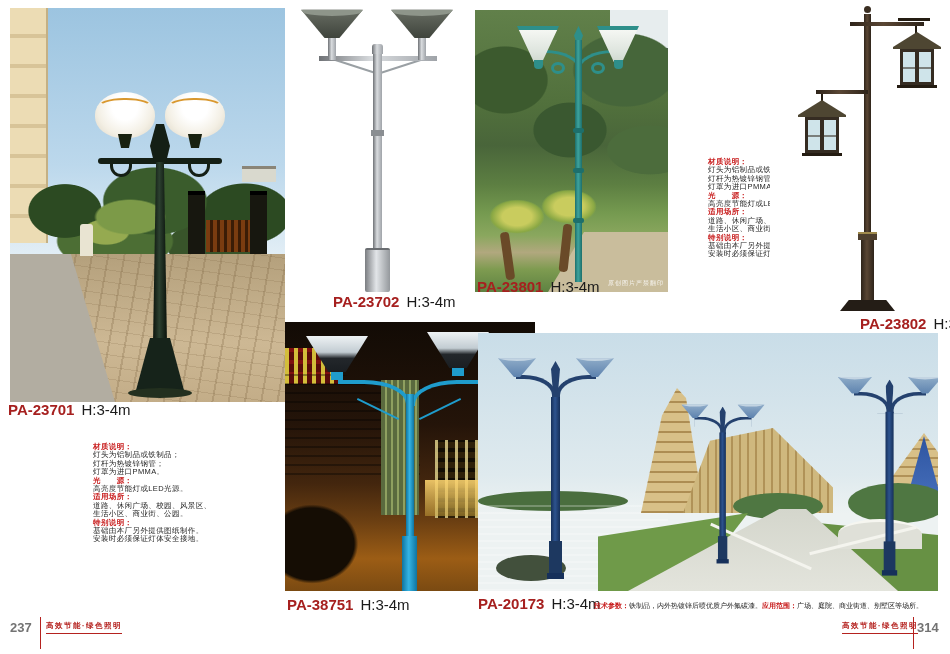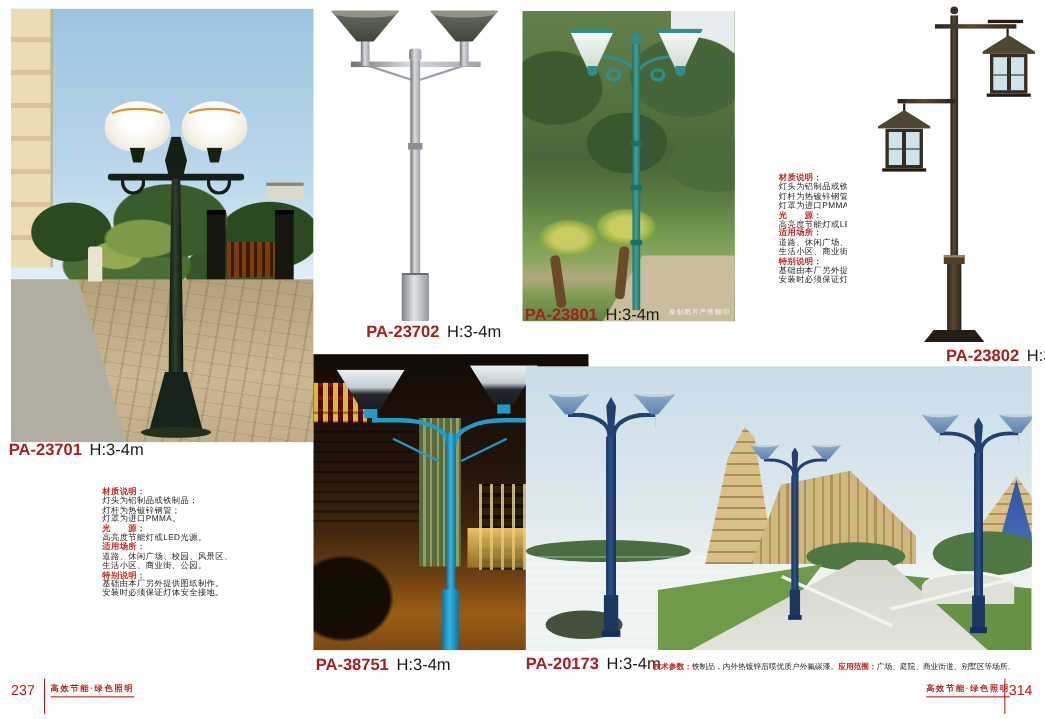--- a/index.html
+++ b/index.html
@@ -17,21 +17,21 @@
   
   .spec { position:absolute; width:160px; font-size:7.5px; line-height:8.4px;
           letter-spacing:.4px; color:#1d1d1d; }
   .spec .h { color:#c92121; font-weight:bold; }
 
   
   .techline { position:absolute; font-size:7px; letter-spacing:0; color:#222; white-space:nowrap; }
   .techline .k { color:#c92121; font-weight:bold; }
 
   
-  .pagenum { position:absolute; font-size:13px; font-weight:normal; color:#b91c1c; }
+  .pagenum { position:absolute; font-size:13px; font-weight:bold; color:#737373; }
   .slogan { position:absolute; font-size:7.5px; font-weight:bold; color:#b5221f;
             letter-spacing:1.5px; border-bottom:1px solid #b5221f; padding-bottom:2px; }
   .vline { position:absolute; width:1px; height:32px; background:#b5221f; }
 
   
   .ph1 { left:10px; top:8px; width:275px; height:394px; overflow:hidden;
          background:linear-gradient(180deg,#9cc4e0 0%,#bcd8ec 40%,#e4eff6 64%); }
   .ph1-building { left:0; top:0; width:38px; height:235px;
          background:repeating-linear-gradient(180deg,#ecdcb4 0 26px,#d8c498 26px 30px);
          border-right:2px solid #c4b084; }

